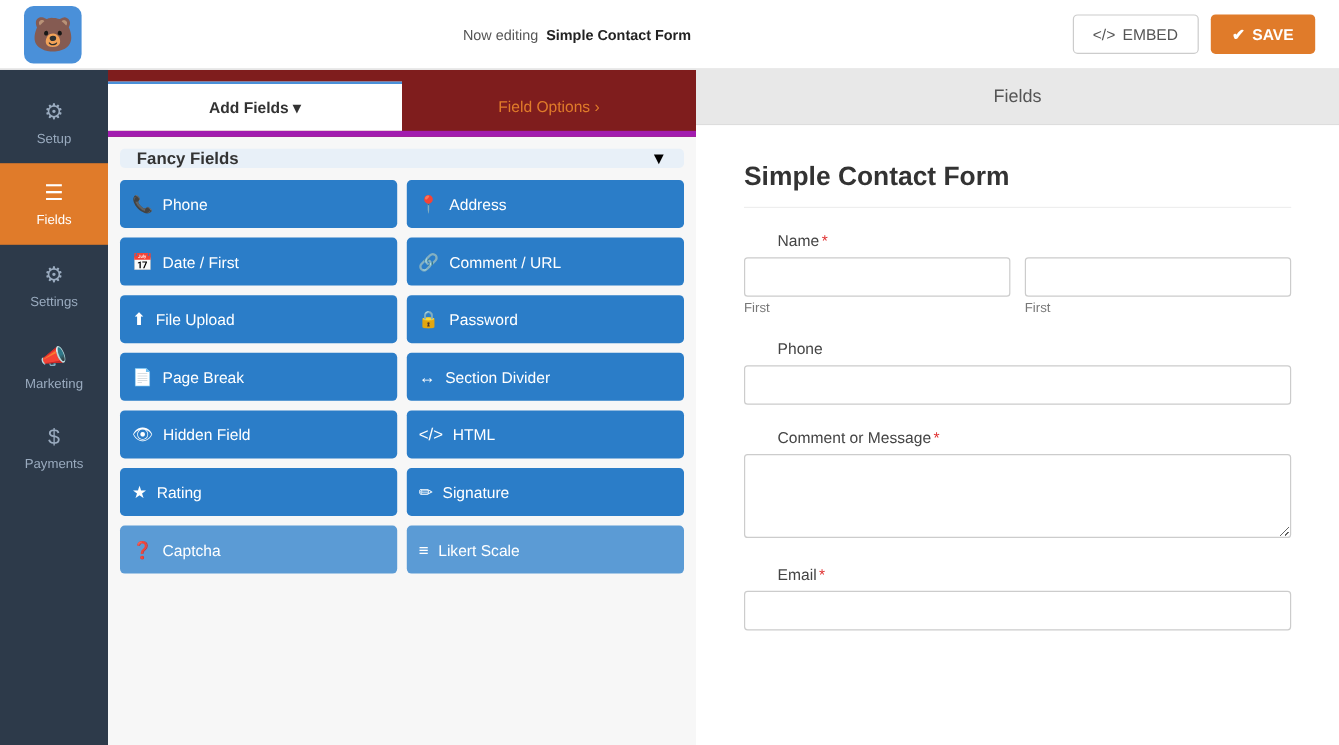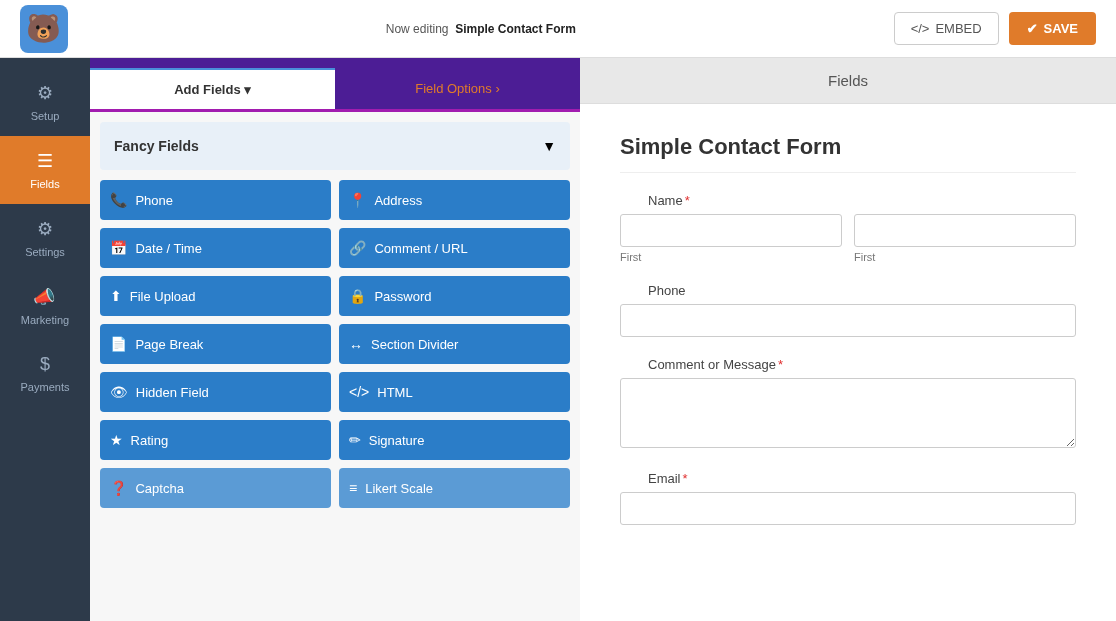--- a/index.html
+++ b/index.html
@@ -109,23 +109,23 @@
     
     .fields-panel {
       width: 490px;
       background: #f7f7f7;
       display: flex;
       flex-direction: column;
       flex-shrink: 0;
       overflow: hidden;
     }
     .fields-panel-header {
-      background: #4c1d95;
+      background: #7f1d1d;
       padding: 10px 0 0 0;
-      border-bottom: 3px solid #a21caf;
+      border-bottom: 5px solid #a21caf;
     }
     .fields-tab-bar {
       display: flex;
     }
     .tab-btn {
       flex: 1;
       padding: 12px 10px;
       text-align: center;
       cursor: pointer;
       font-size: 13px;
@@ -146,21 +146,21 @@
       padding: 10px;
       overflow-y: auto;
       flex: 1;
     }
 
     .fancy-fields-header {
       display: flex;
       justify-content: space-between;
       align-items: center;
       background: #e8f0f8;
-      padding: 16px 14px;
+      padding: 0 14px;
       border-radius: 4px;
       margin-bottom: 10px;
       cursor: pointer;
     }
     .fancy-fields-title {
       font-size: 14px;
       color: #333;
       font-weight: 600;
     }
 
@@ -340,21 +340,21 @@
         <button class="field-btn">
           <span class="field-icon">📞</span>
           <span>Phone</span>
         </button>
         <button class="field-btn">
           <span class="field-icon">📍</span>
           <span>Address</span>
         </button>
         <button class="field-btn">
           <span class="field-icon">📅</span>
-          <span>Date / Time</span>
+          <span>Date / First</span>
         </button>
         <button class="field-btn">
           <span class="field-icon">🔗</span>
           <span>Comment / URL</span>
         </button>
         <button class="field-btn">
           <span class="field-icon">⬆</span>
           <span>File Upload</span>
         </button>
         <button class="field-btn">

